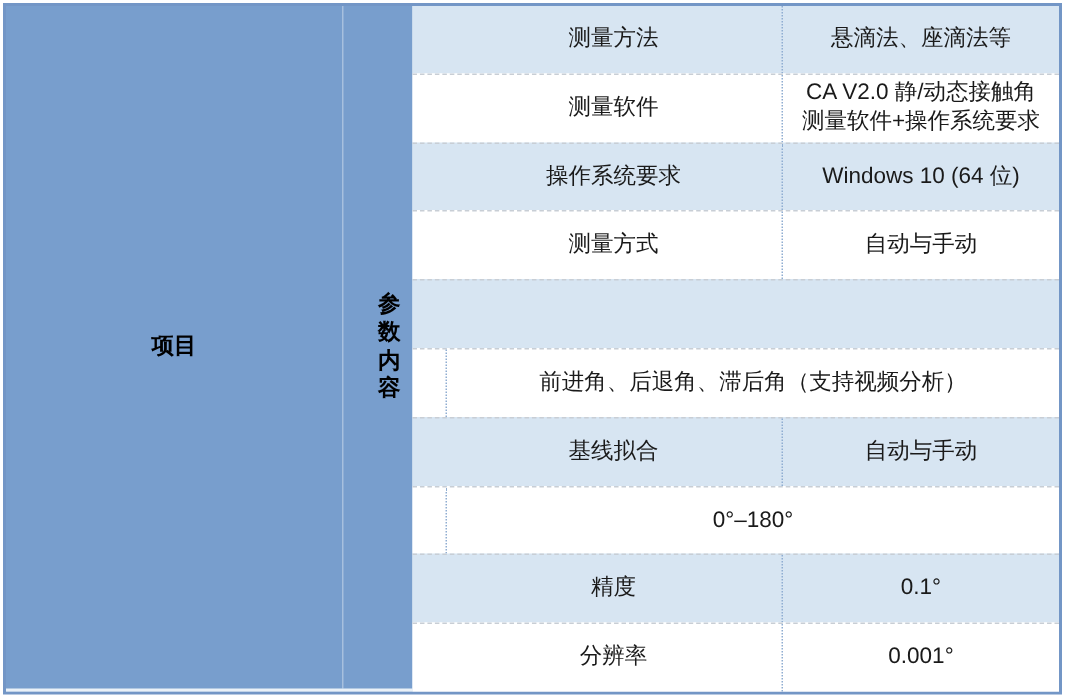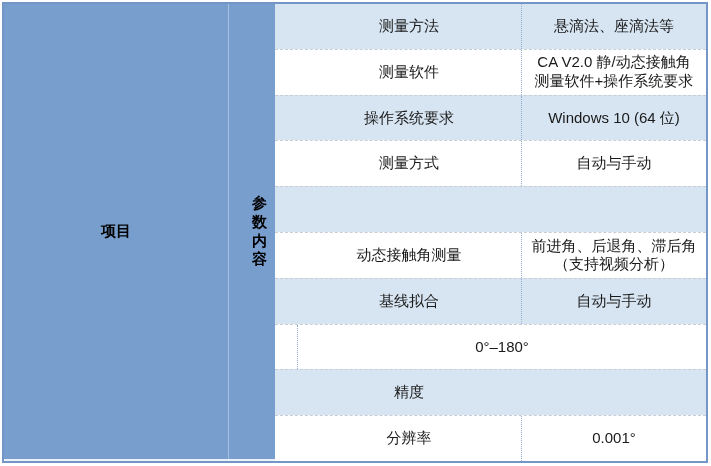--- a/index.html
+++ b/index.html
@@ -112,35 +112,35 @@
 
   <div class="trow">
     <div class="cell left">测量方式</div>
     <div class="cell right">自动与手动</div>
   </div>
 
   <div class="trow">
   </div>
 
   <div class="trow">
-    <div class="cell left">动态接触角测量</div>
     <div class="cell right">前进角、后退角、滞后角（支持视频分析）</div>
   </div>
 
   <div class="trow">
     <div class="cell left">基线拟合</div>
     <div class="cell right">自动与手动</div>
   </div>
 
   <div class="trow">
     <div class="cell right">0°–180°</div>
   </div>
 
   <div class="trow">
     <div class="cell left">精度</div>
+    <div class="cell right">0.1°</div>
   </div>
 
   <div class="trow">
     <div class="cell left">分辨率</div>
     <div class="cell right">0.001°</div>
   </div>
 </div>
 </div>
 
 </body></html>

